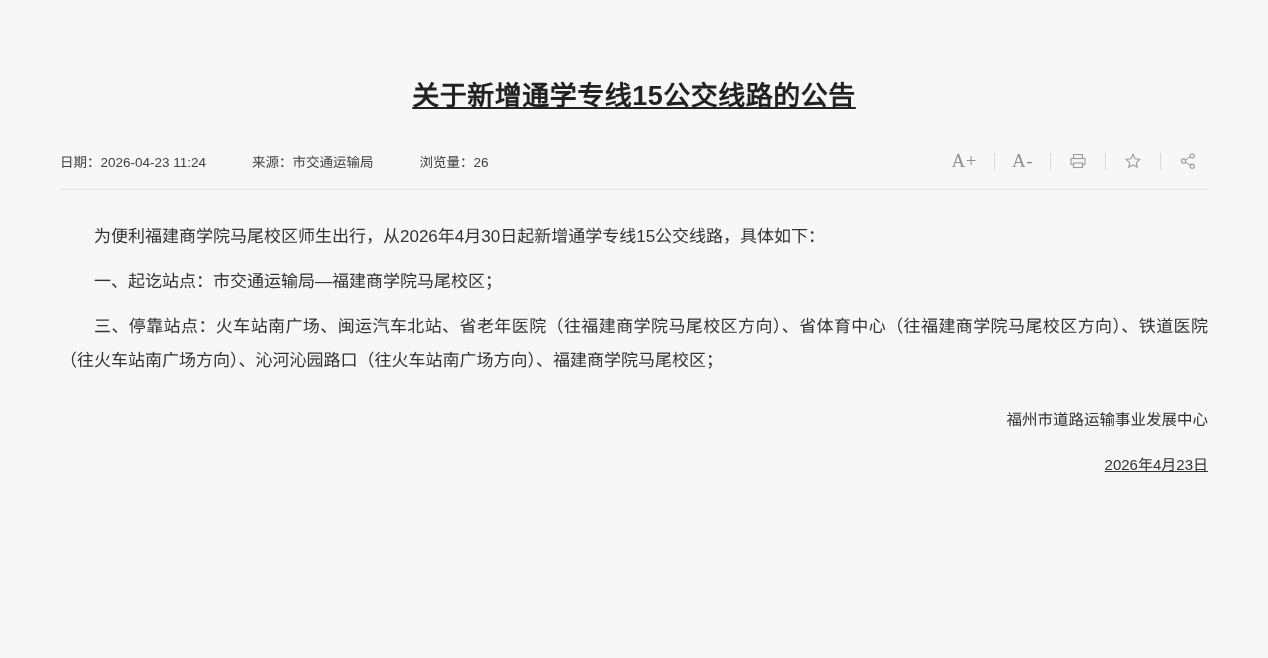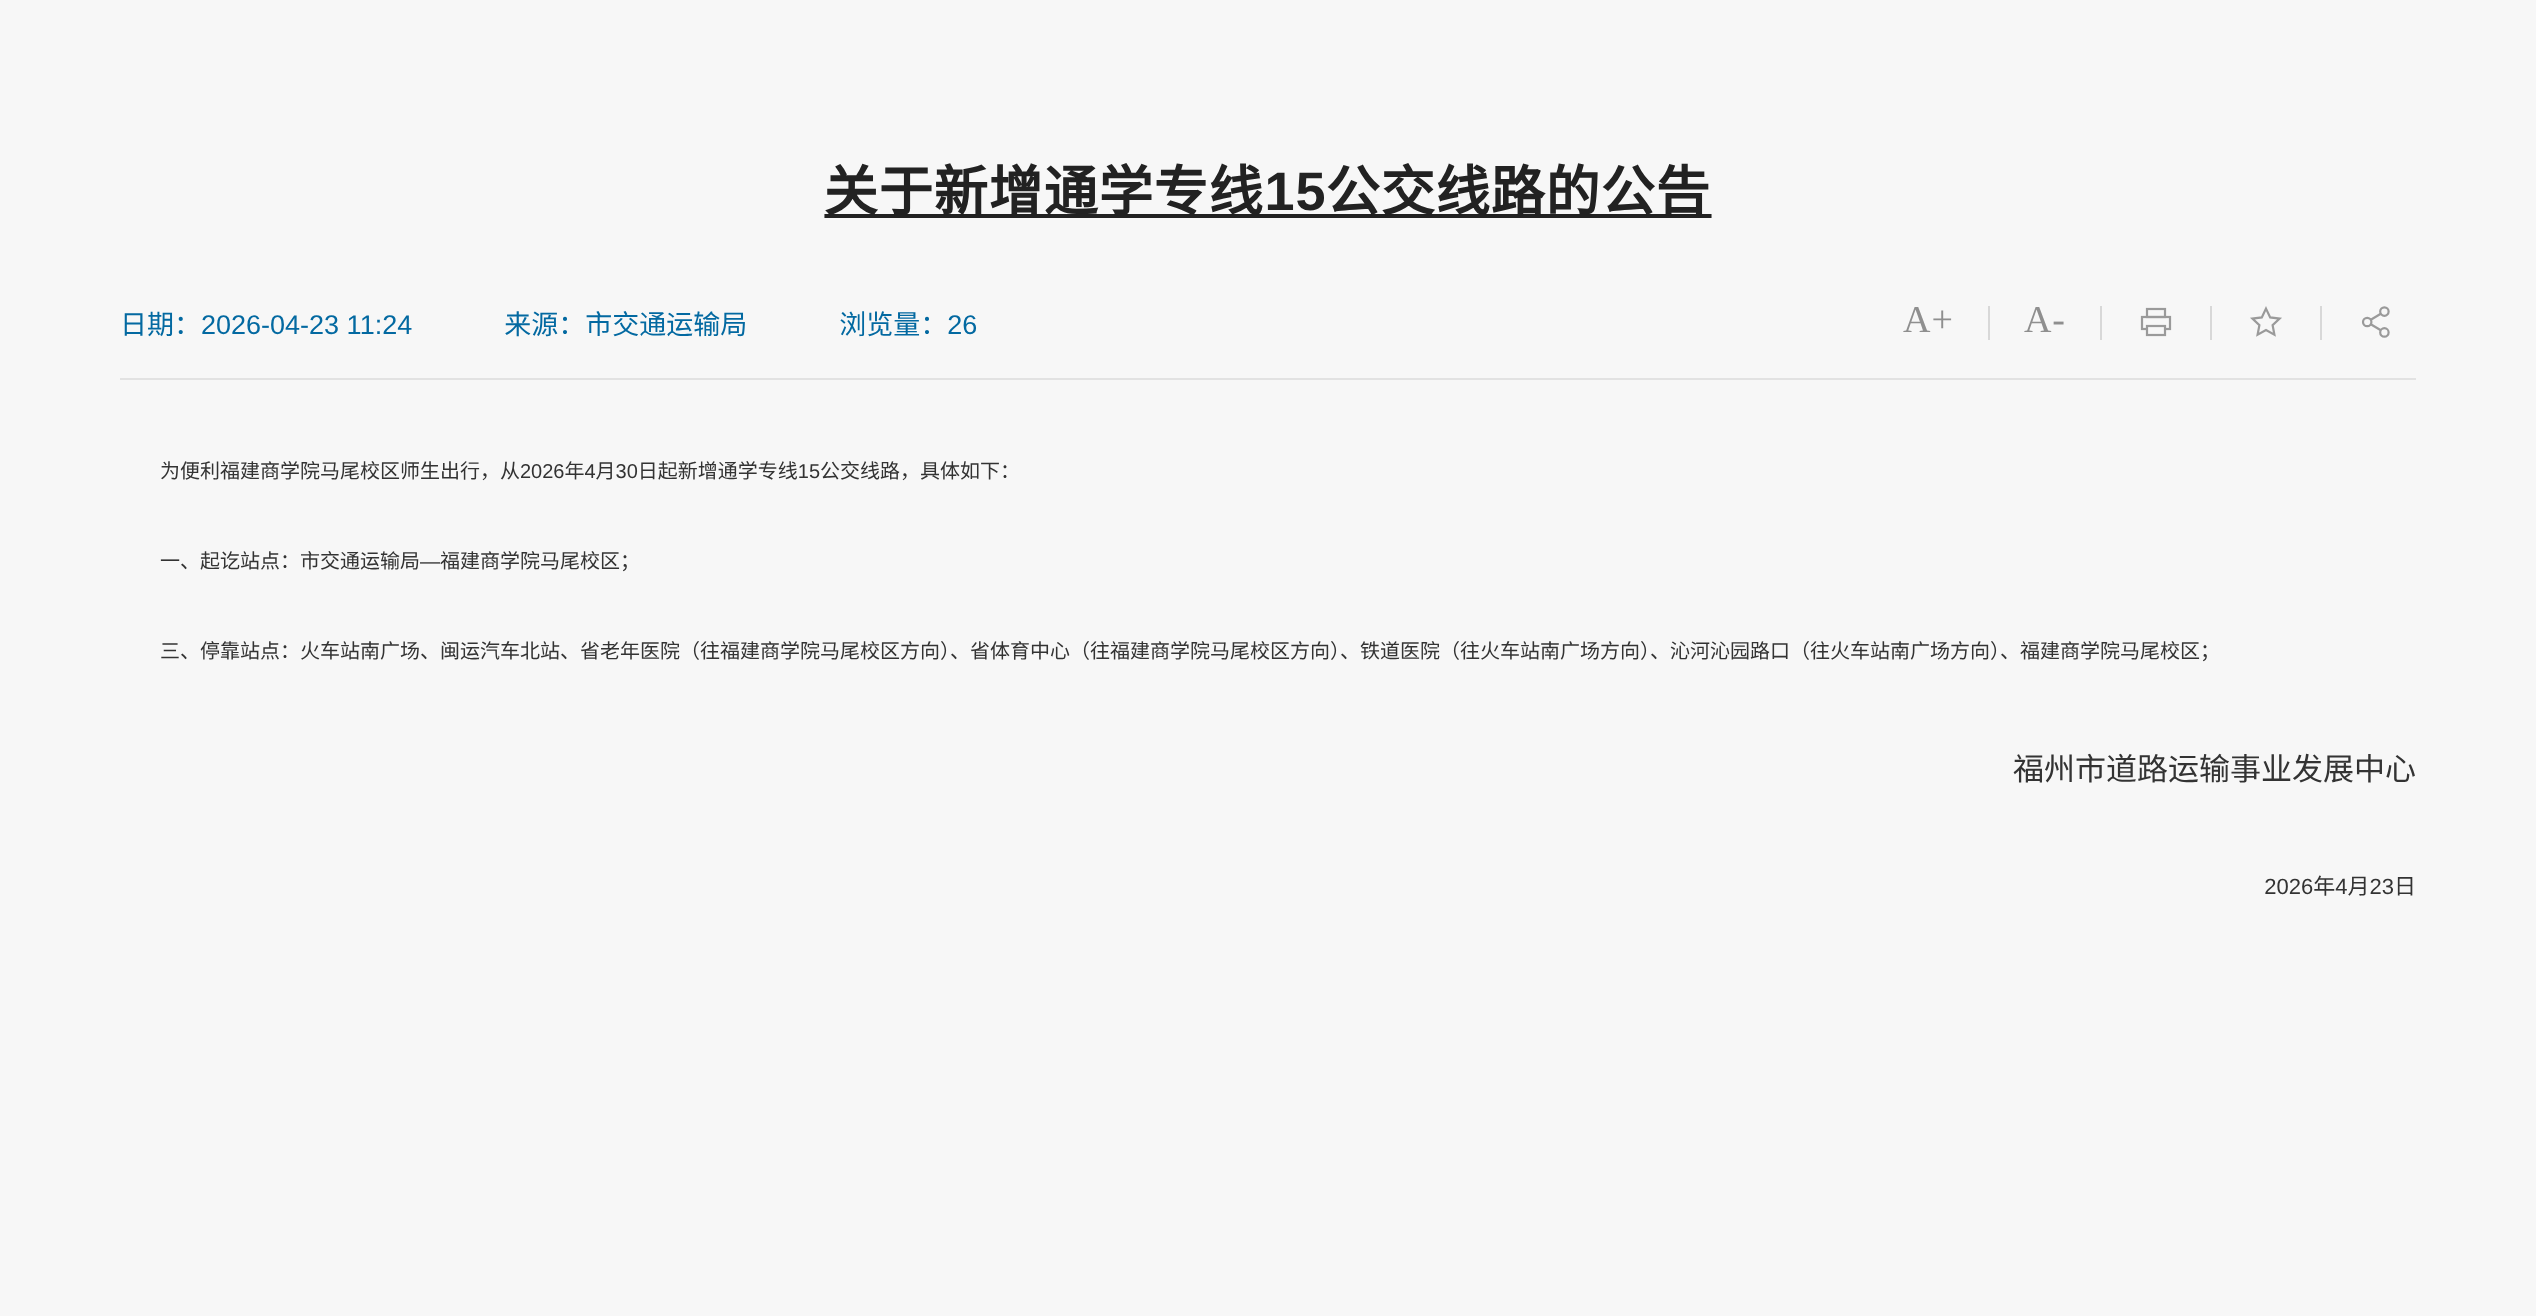--- a/index.html
+++ b/index.html
@@ -37,21 +37,21 @@
     align-items: center;
     justify-content: space-between;
     margin: 34px 60px 0 60px;
     padding-bottom: 17px;
     border-bottom: 1px solid #e2e2e2;
   }
   .meta-left {
     display: flex;
     align-items: center;
     font-size: 13.5px;
-    color: #0369a1;
+    color: #404040;
   }
   .meta-item {
     margin-right: 46px;
     white-space: nowrap;
   }
   .meta-item:last-child {
     margin-right: 0;
   }
   .meta-right {
     display: flex;
@@ -76,39 +76,40 @@
     display: inline-flex;
     align-items: center;
     justify-content: center;
   }
   .tool-icon svg {
     display: block;
   }
   .content {
     margin: 0 60px;
     padding-top: 30px;
-    font-size: 10px;
+    font-size: 17px;
     line-height: 34px;
     color: #333;
     text-align: justify;
   }
   .content p {
     margin: 0 0 11px 0;
     text-indent: 2em;
   }
   .sign {
     margin: 26px 60px 0 60px;
     text-align: right;
     font-size: 15.5px;
     line-height: 32px;
     color: #333;
   }
   .sign .date {
-    margin-top: 26px;
-    font-size: 11px;
+    margin-top: 13px;
+    font-size: 15px;
+    text-decoration: underline;
   }
 </style>
 </head>
 <body>
 
 <div class="page">
 
   <h1 class="article-title">关于新增通学专线15公交线路的公告</h1>
 
   <div class="meta-bar">

